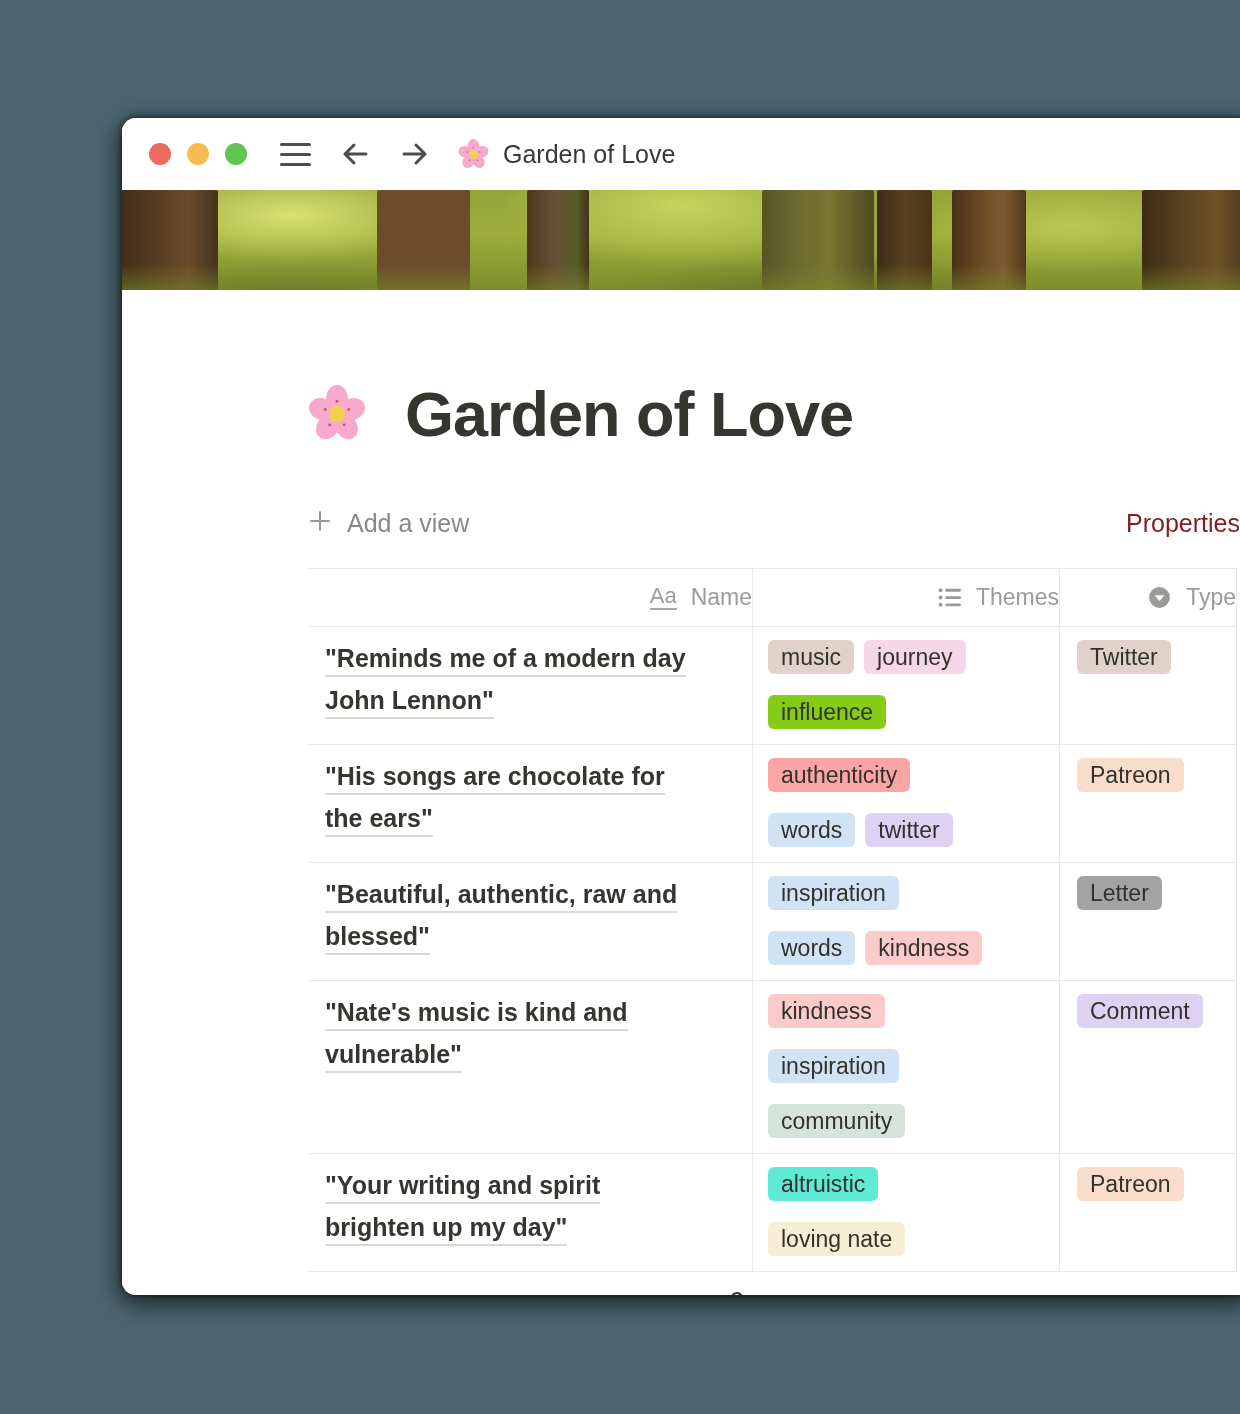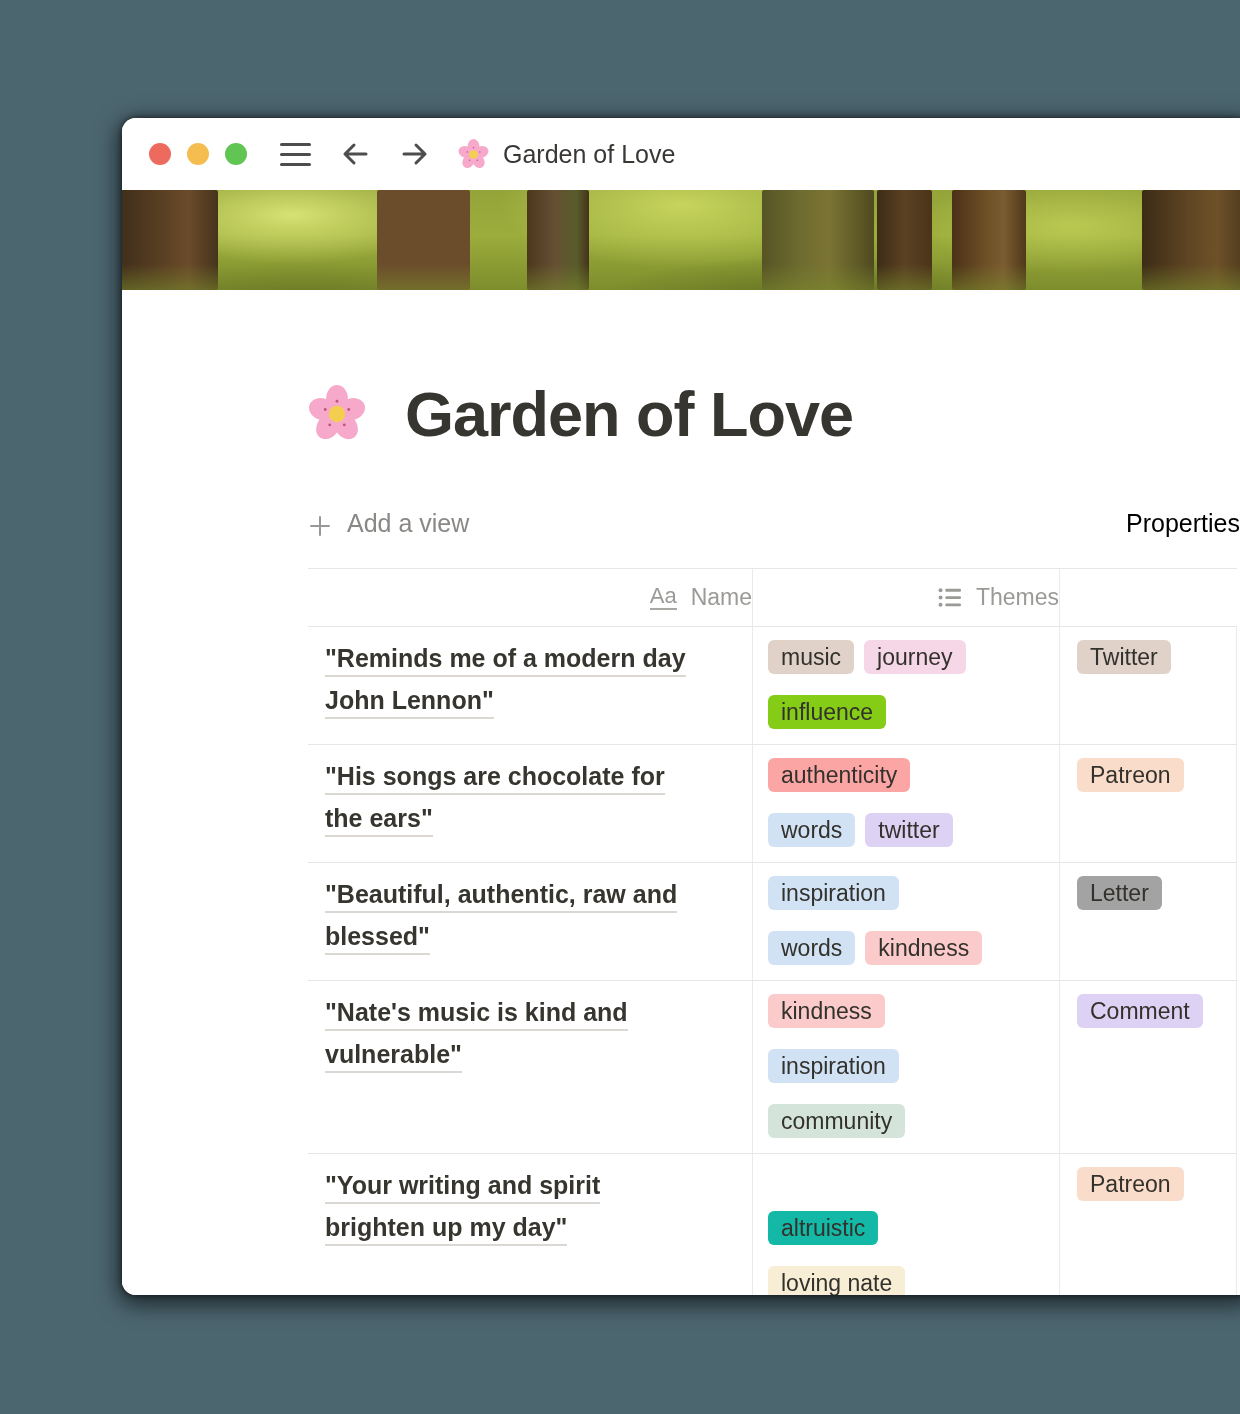--- a/index.html
+++ b/index.html
@@ -46,23 +46,23 @@
   .t5 { left:755px; width:55px;  background:linear-gradient(90deg,#3e2c17,#5a4122 50%,#4a3419); }
   .t6 { left:830px; width:74px;  background:linear-gradient(90deg,#4a3017,#6d4f26 45%,#7b5c31 70%,#503819); }
   .t7 { left:1020px; width:115px; background:linear-gradient(90deg,#3c2b15,#5e4523 40%,#6d5128 65%,#43301a); }
   .trunk:after { content:""; position:absolute; left:0; right:0; bottom:0; height:26px;
     background:linear-gradient(180deg, rgba(122,138,44,0) 0%, rgba(122,138,44,0.55) 100%); }
   
   .content { padding-left:186px; background:#fff; }
   .page-head { margin-top:88px; display:flex; align-items:center; }
   .page-title { margin-left:39px; font-size:63px; font-weight:700; letter-spacing:-1px; color:#37352F; }
   .views-row { margin-top:54px; display:flex; align-items:center; padding-right:12px; height:38px; }
-  .add-view { display:flex; align-items:flex-end; gap:15px; color:#8a8885; font-size:25px; cursor:pointer; }
+  .add-view { display:flex; align-items:flex-start; gap:15px; color:#8a8885; font-size:25px; cursor:pointer; }
   .spacer { flex:1; }
-  .properties { color:#000000; font-size:25px; white-space:nowrap; cursor:pointer; }
+  .properties { color:#7f1d1d; font-size:25px; white-space:nowrap; cursor:pointer; }
   
   .table { margin-top:26px; width:929px; }
   .thead { display:flex; border-top:1px solid #E7E6E3; border-bottom:1px solid #E7E6E3; height:59px; color:#9B9A97; font-size:23px; }
   .th { display:flex; align-items:center; gap:14px;justify-content:flex-end; }
   .th-name   { width:445px; padding-left:17px; border-right:1px solid #EBEAE8; }
   .th-themes { width:307px; padding-left:15px; border-right:1px solid #EBEAE8; }
   .th-type   { width:177px; padding-left:18px; border-right:1px solid #EBEAE8; }
   .aa-icon { font-size:22px; line-height:1; border-bottom:2px solid #a9a7a3; padding-bottom:1px; color:#9B9A97; }
   .trow { display:flex; border-bottom:1px solid #E7E6E3; align-items:stretch; }
   .c-name { width:445px; padding:14px 38px 15px 17px; border-right:1px solid #EBEAE8; font-size:25px; font-weight:700; color:#37352F; }
@@ -170,20 +170,27 @@
           <svg width="25" height="25" viewBox="0 0 24 24" fill="#9b9a97">
             <circle cx="3.4" cy="5" r="1.9"></circle>
               <rect x="8" y="3.7" width="15" height="2.7" rx="1"></rect>
             <circle cx="3.4" cy="12" r="1.9"></circle>
               <rect x="8" y="10.7" width="15" height="2.7" rx="1"></rect>
             <circle cx="3.4" cy="19" r="1.9"></circle>
               <rect x="8" y="17.7" width="15" height="2.7" rx="1"></rect>
           </svg>
           <span>Themes</span>
         </div>
+        <div class="th th-type">
+          <svg width="25" height="25" viewBox="0 0 24 24">
+            <circle cx="12" cy="12" r="10" fill="#9b9a97"></circle>
+            <path d="M7.2 9.8 H16.8 L12 15.4 Z" fill="#ffffff"></path>
+          </svg>
+          <span>Type</span>
+        </div>
       </div>
 
       <div id="rows">
           <div class="trow">
             <div class="c-name">
               <span class="nline">"Reminds me of a modern day</span>
               <span class="nline">John Lennon"</span>
             </div>
             <div class="c-themes">
               <span class="tag" style="background: rgb(224, 210, 200);">music</span>
@@ -232,21 +239,21 @@
               <span class="tag" style="background: rgb(213, 228, 219);">community</span>
             </div>
             <div class="c-type"><span class="tag" style="background: rgb(221, 210, 243);">Comment</span></div>
           </div>
           <div class="trow">
             <div class="c-name">
               <span class="nline">"Your writing and spirit</span>
               <span class="nline">brighten up my day"</span>
             </div>
             <div class="c-themes">
-              <span class="tag" style="background: #14b8a6; margin-top: 44px;">altruistic</span>
+              <span class="tag" style="background: #5eead4;">altruistic</span>
               <i class="brk"></i>
               <span class="tag" style="background: rgb(248, 237, 213);">loving nate</span>
             </div>
             <div class="c-type"><span class="tag" style="background: rgb(250, 220, 202);">Patreon</span></div>
           </div>
         </div>
 
       <div class="count-row">
         <span class="count-label">COUNT</span>
         <span class="count-value">6</span>

